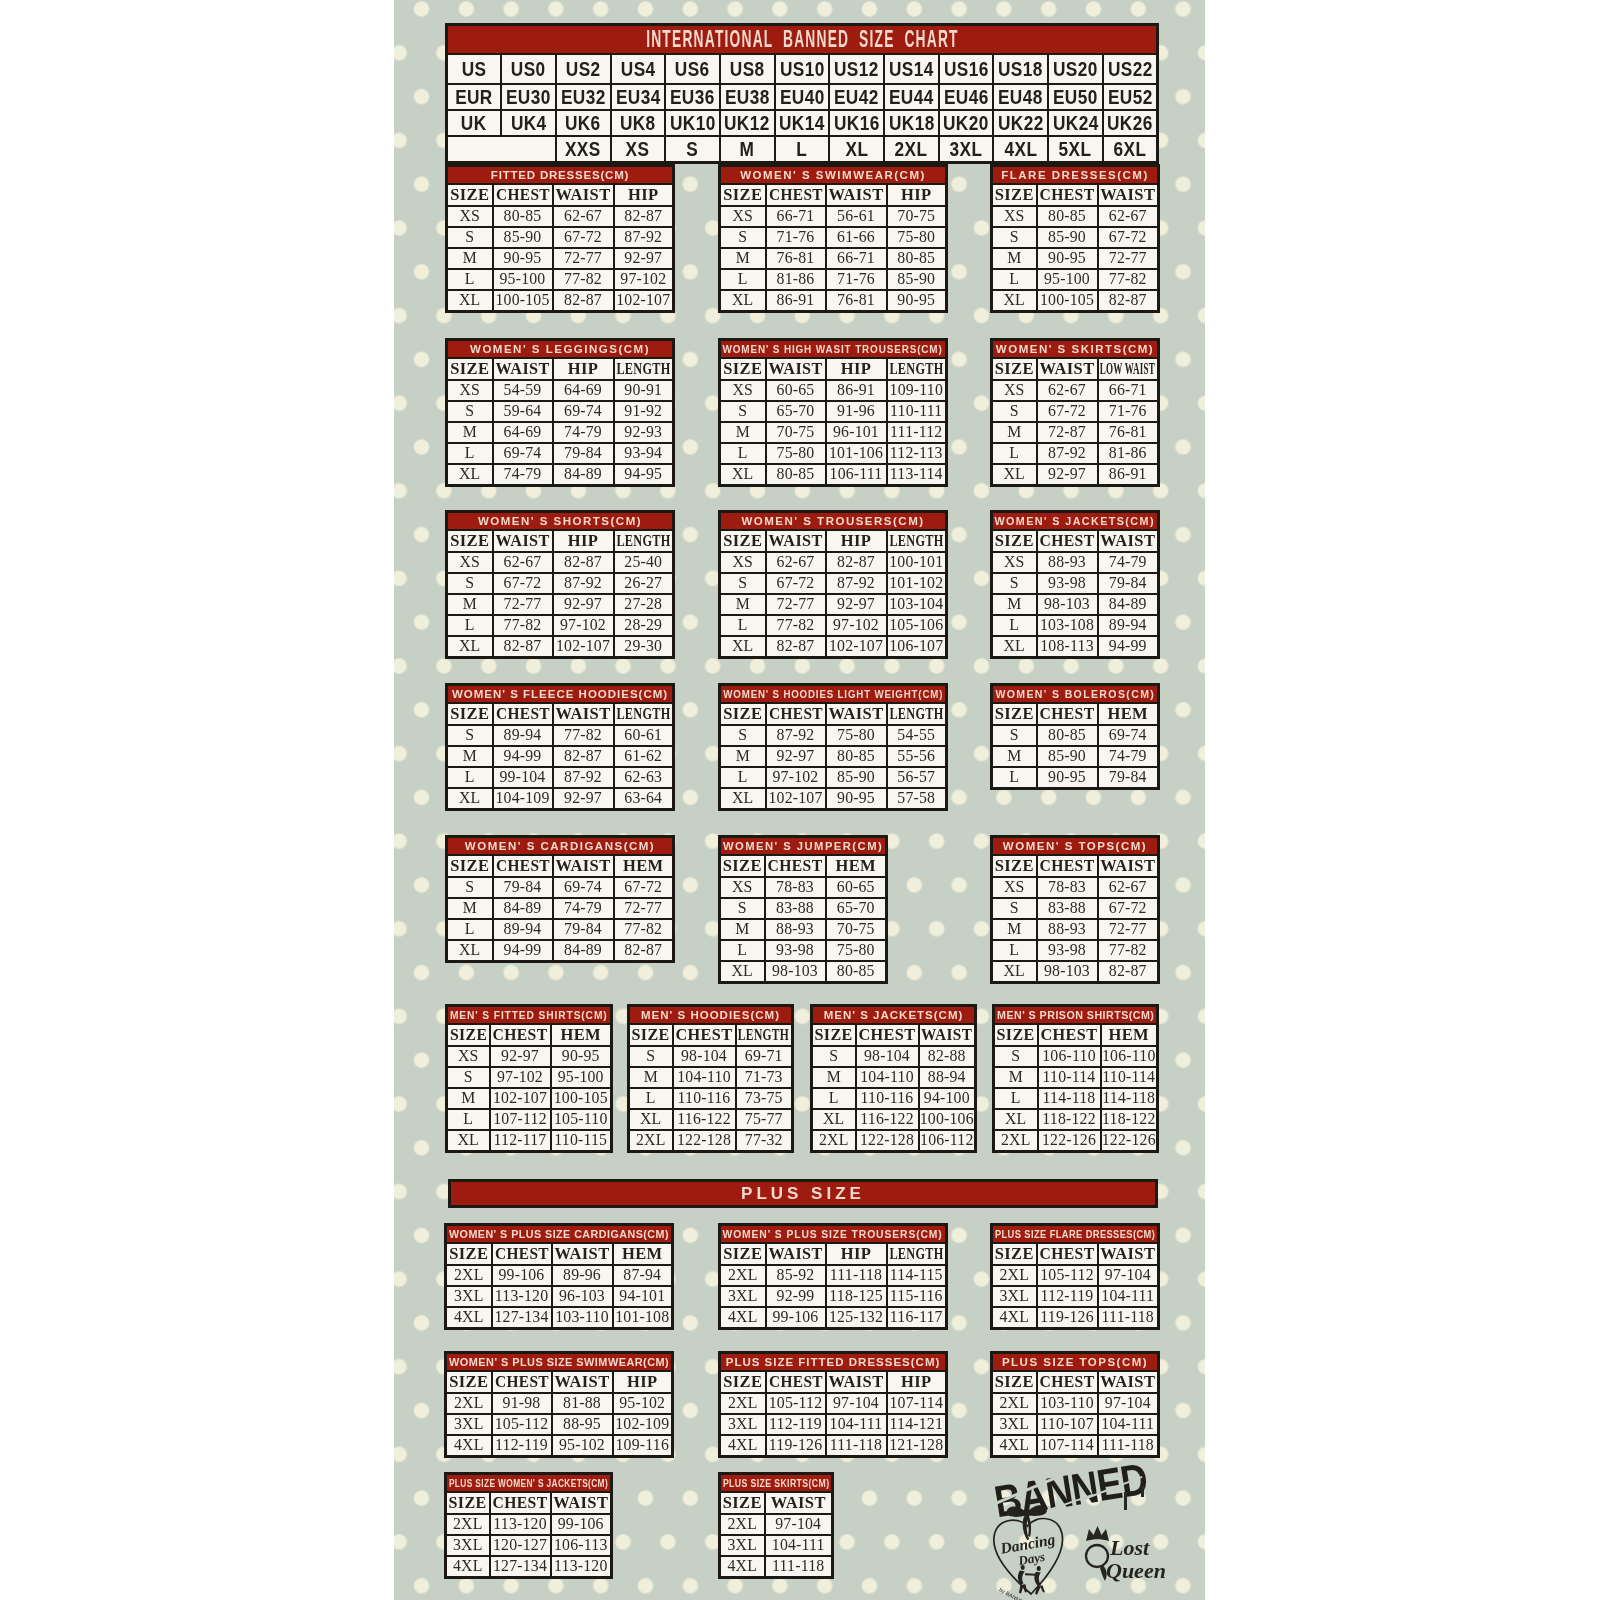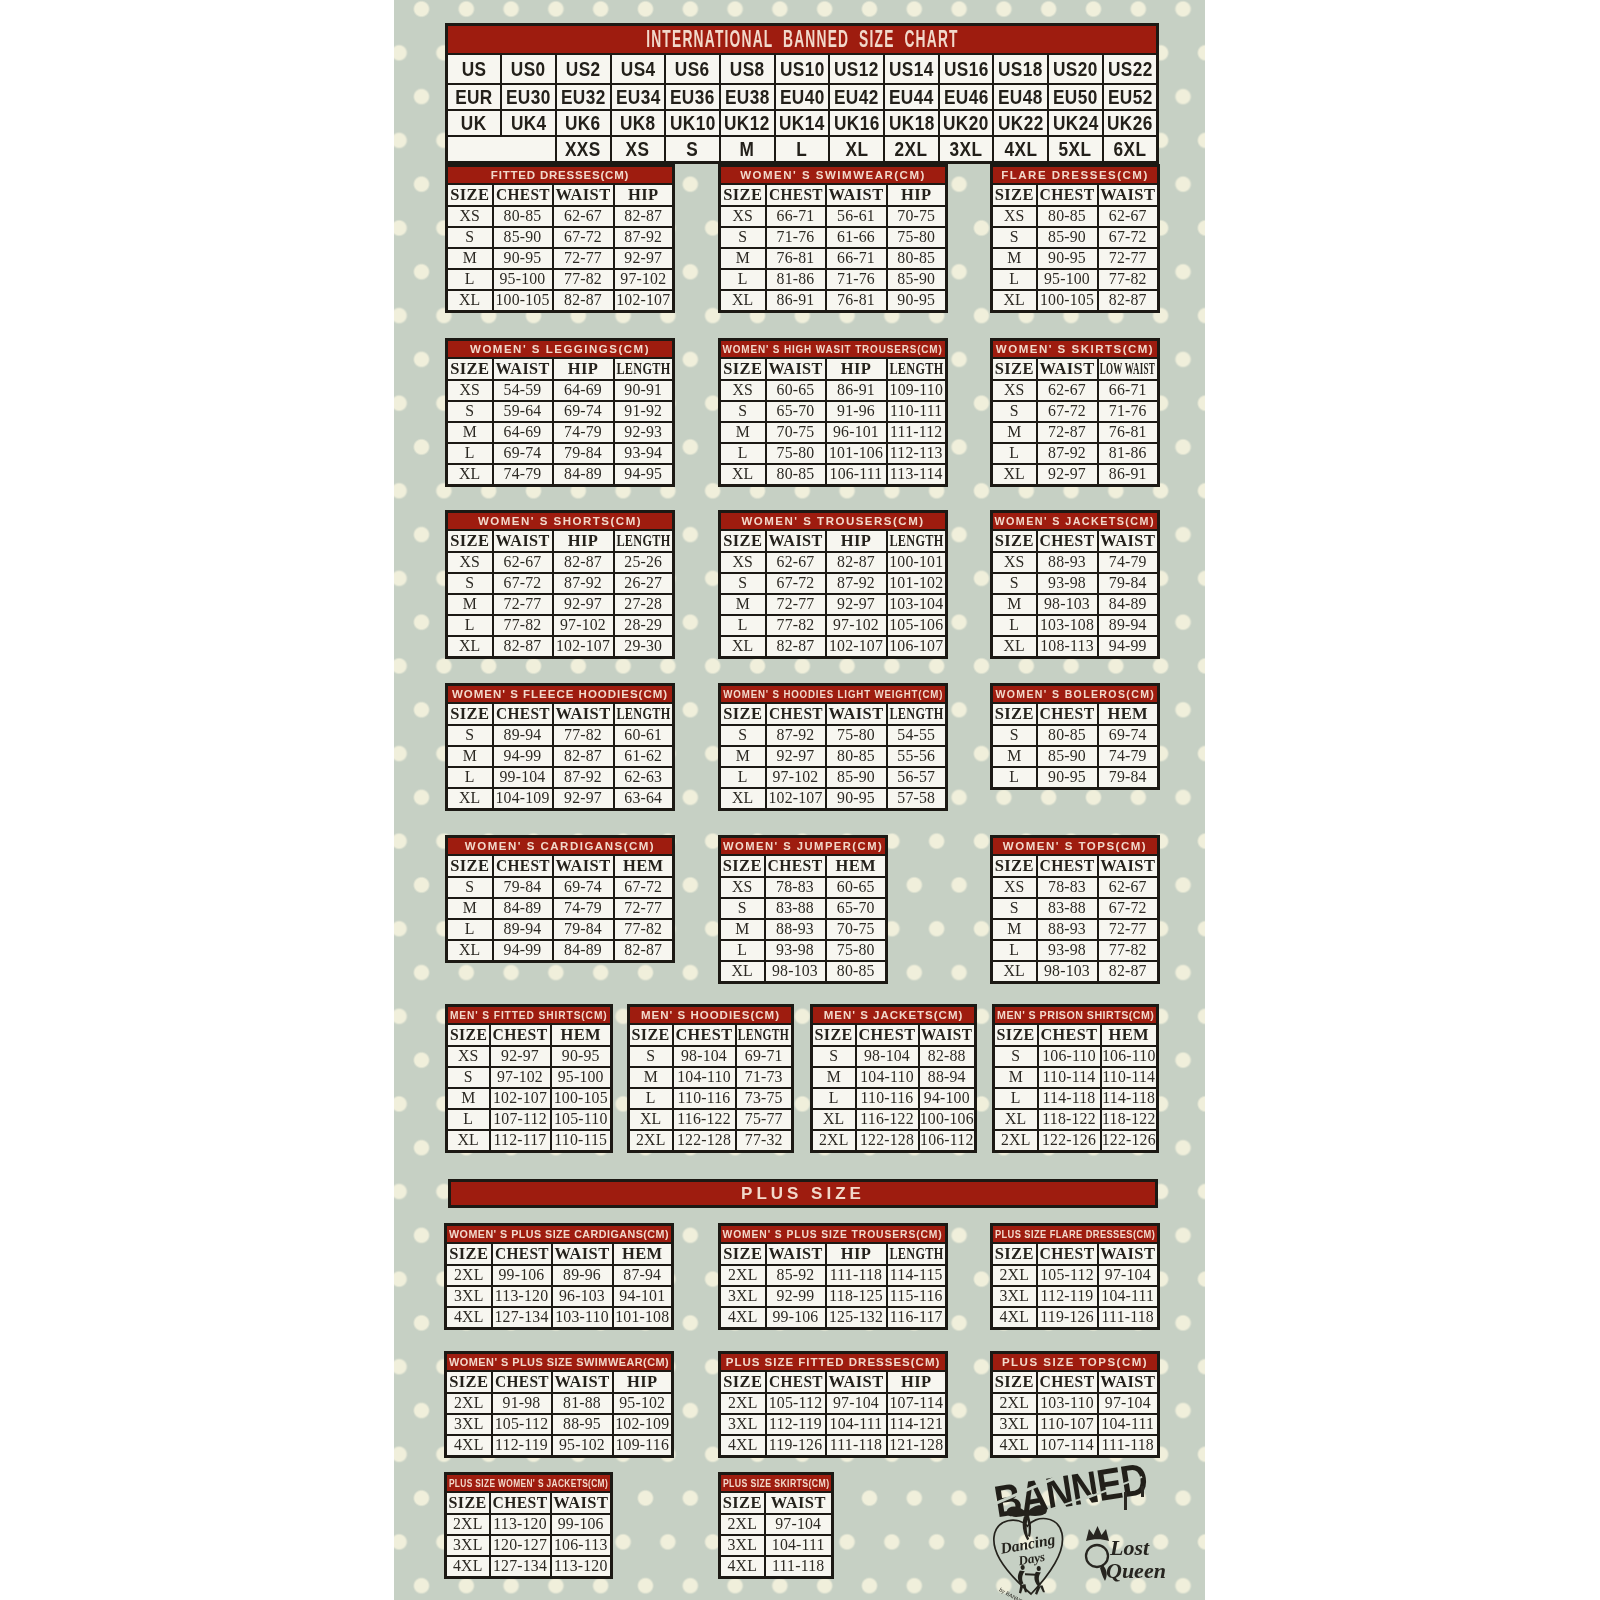--- a/index.html
+++ b/index.html
@@ -741,21 +741,21 @@
         <td style="height:19.5px;">
           <div class="fw">
             <span class="fit" style="font-size:16.5px;letter-spacing:0.4px;transform:scaleX(0.743);font-family:&quot;Liberation Serif&quot;,serif;font-weight:bold;color:#24211b;">LENGTH</span>
           </div>
         </td>
       </tr>
 <tr class="dt">
         <td style="height:19px;">XS</td>
         <td style="height:19px;">62-67</td>
         <td style="height:19px;">82-87</td>
-        <td style="height:19px;">25-26</td>
+        <td style="height:19px;">25-40</td>
       </tr>
 <tr class="dt">
         <td style="height:19px;">S</td>
         <td style="height:19px;">67-72</td>
         <td style="height:19px;">87-92</td>
         <td style="height:19px;">26-27</td>
       </tr>
 <tr class="dt">
         <td style="height:19px;">M</td>
         <td style="height:19px;">72-77</td>

